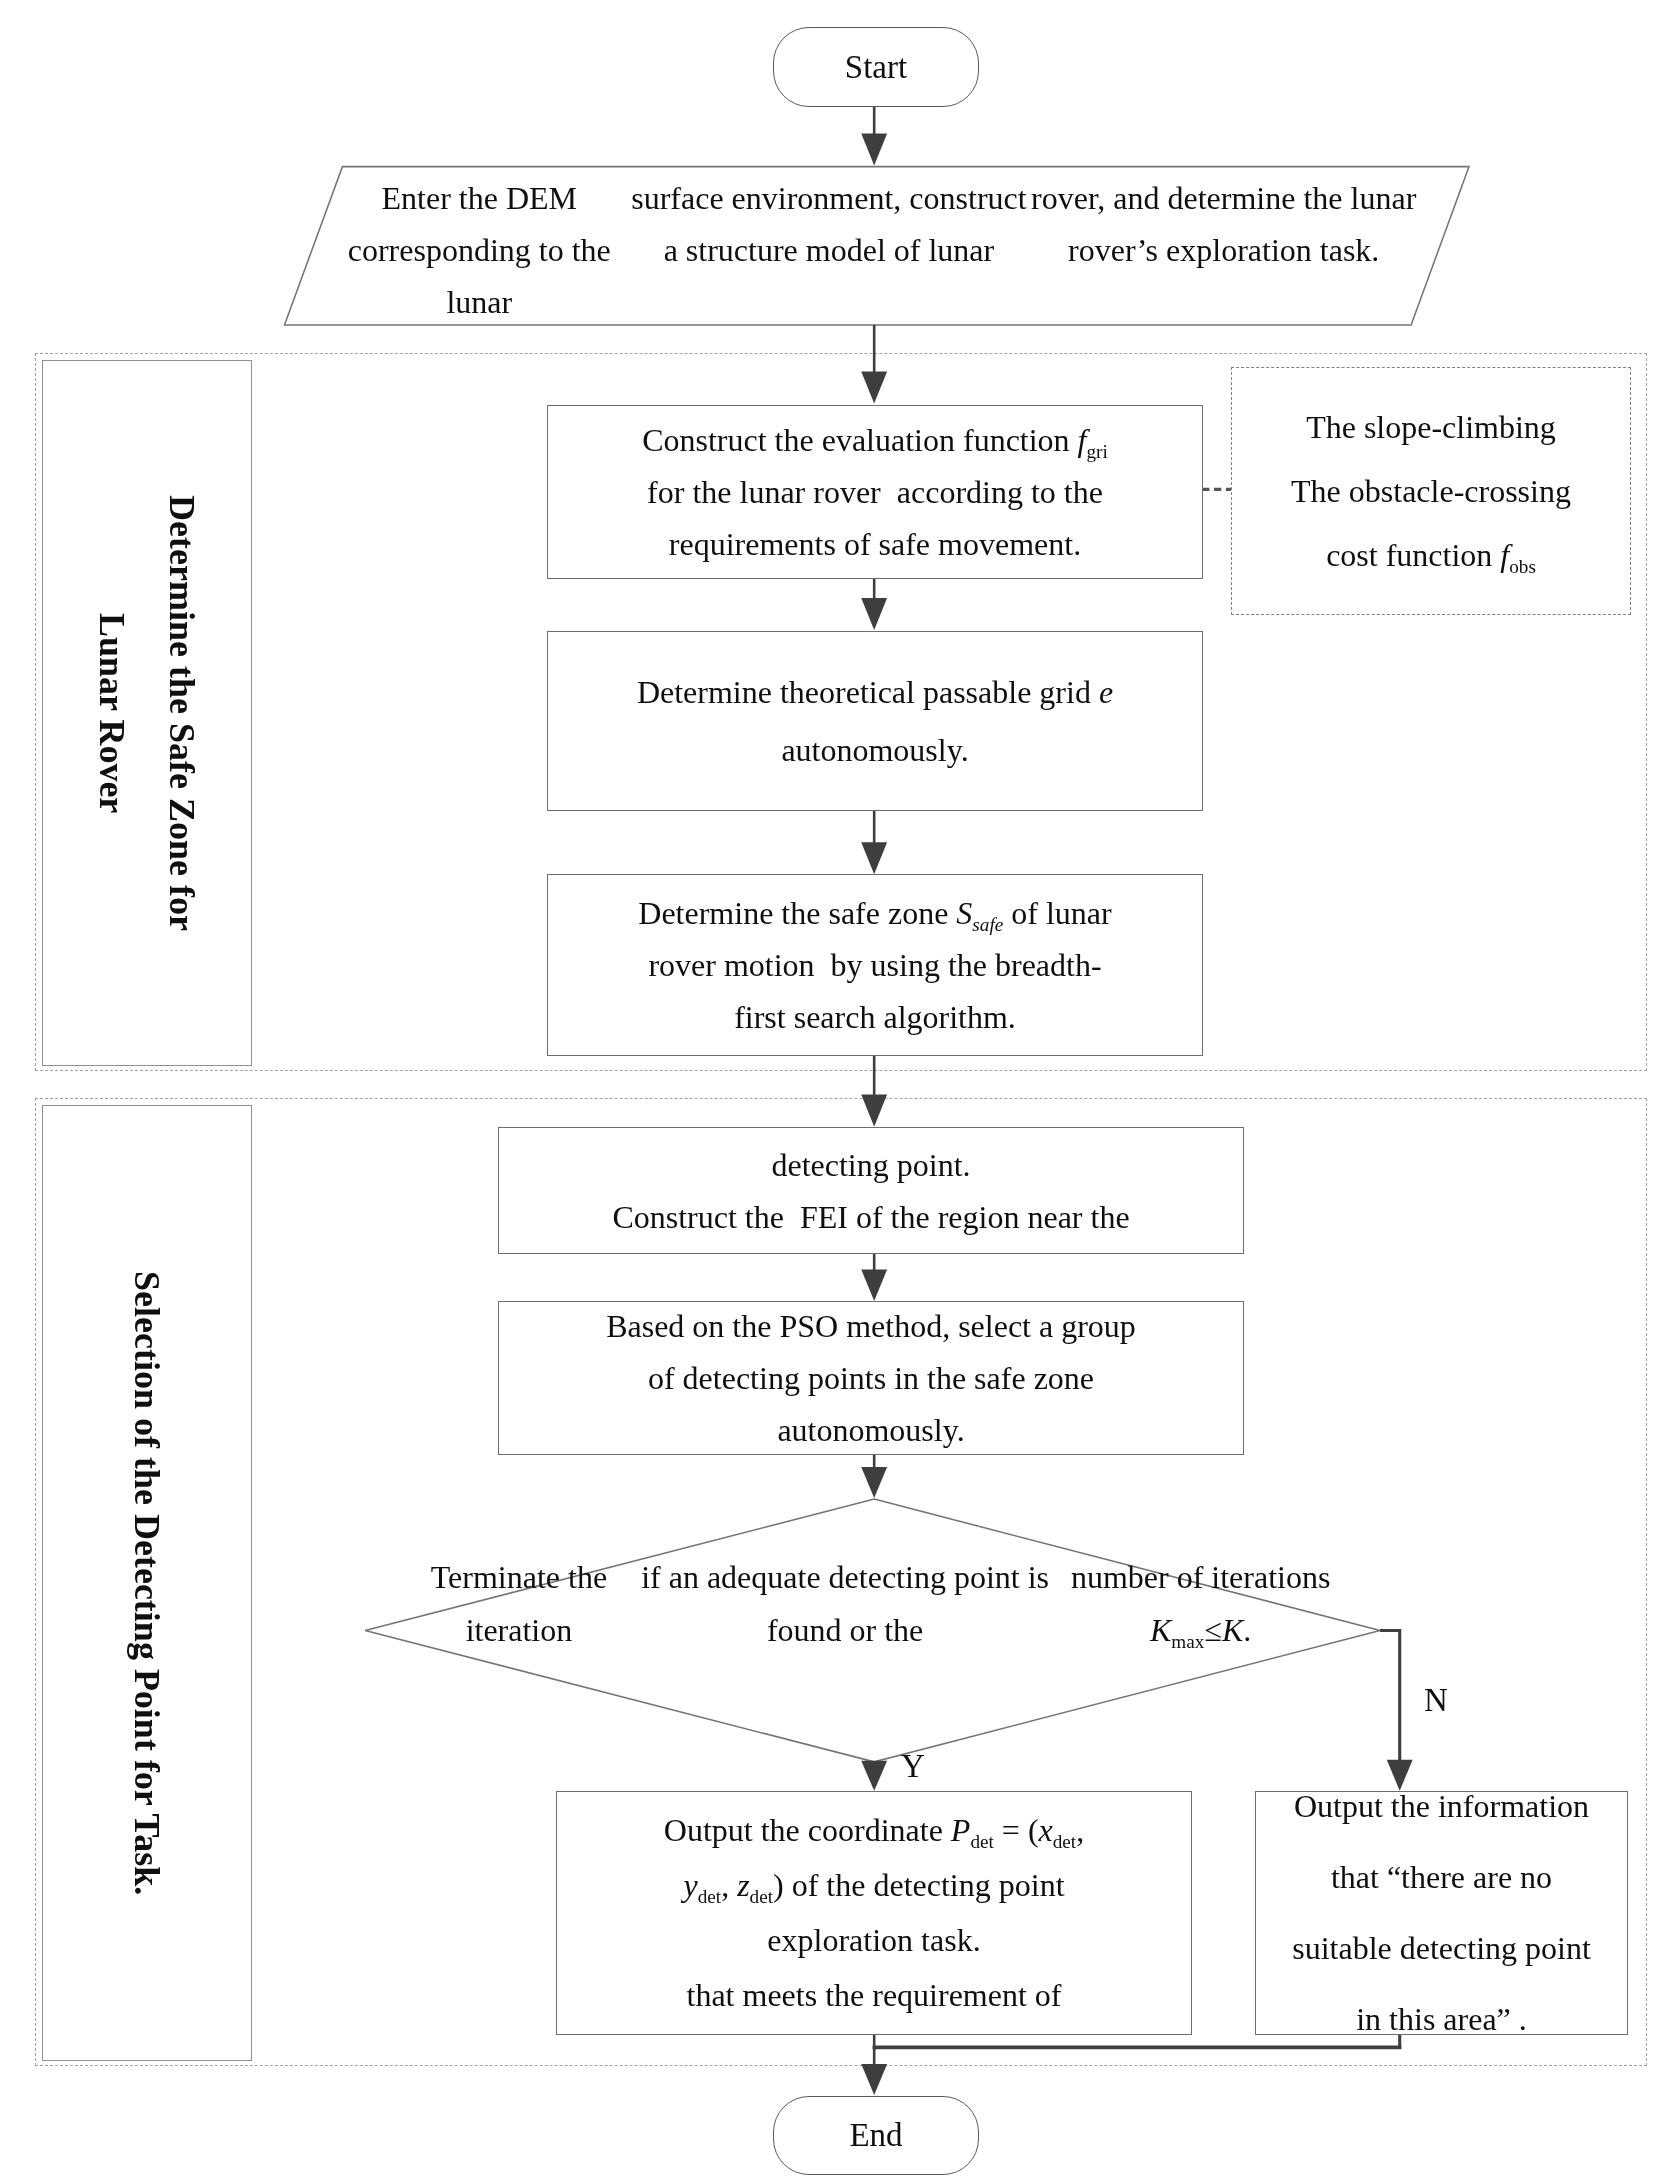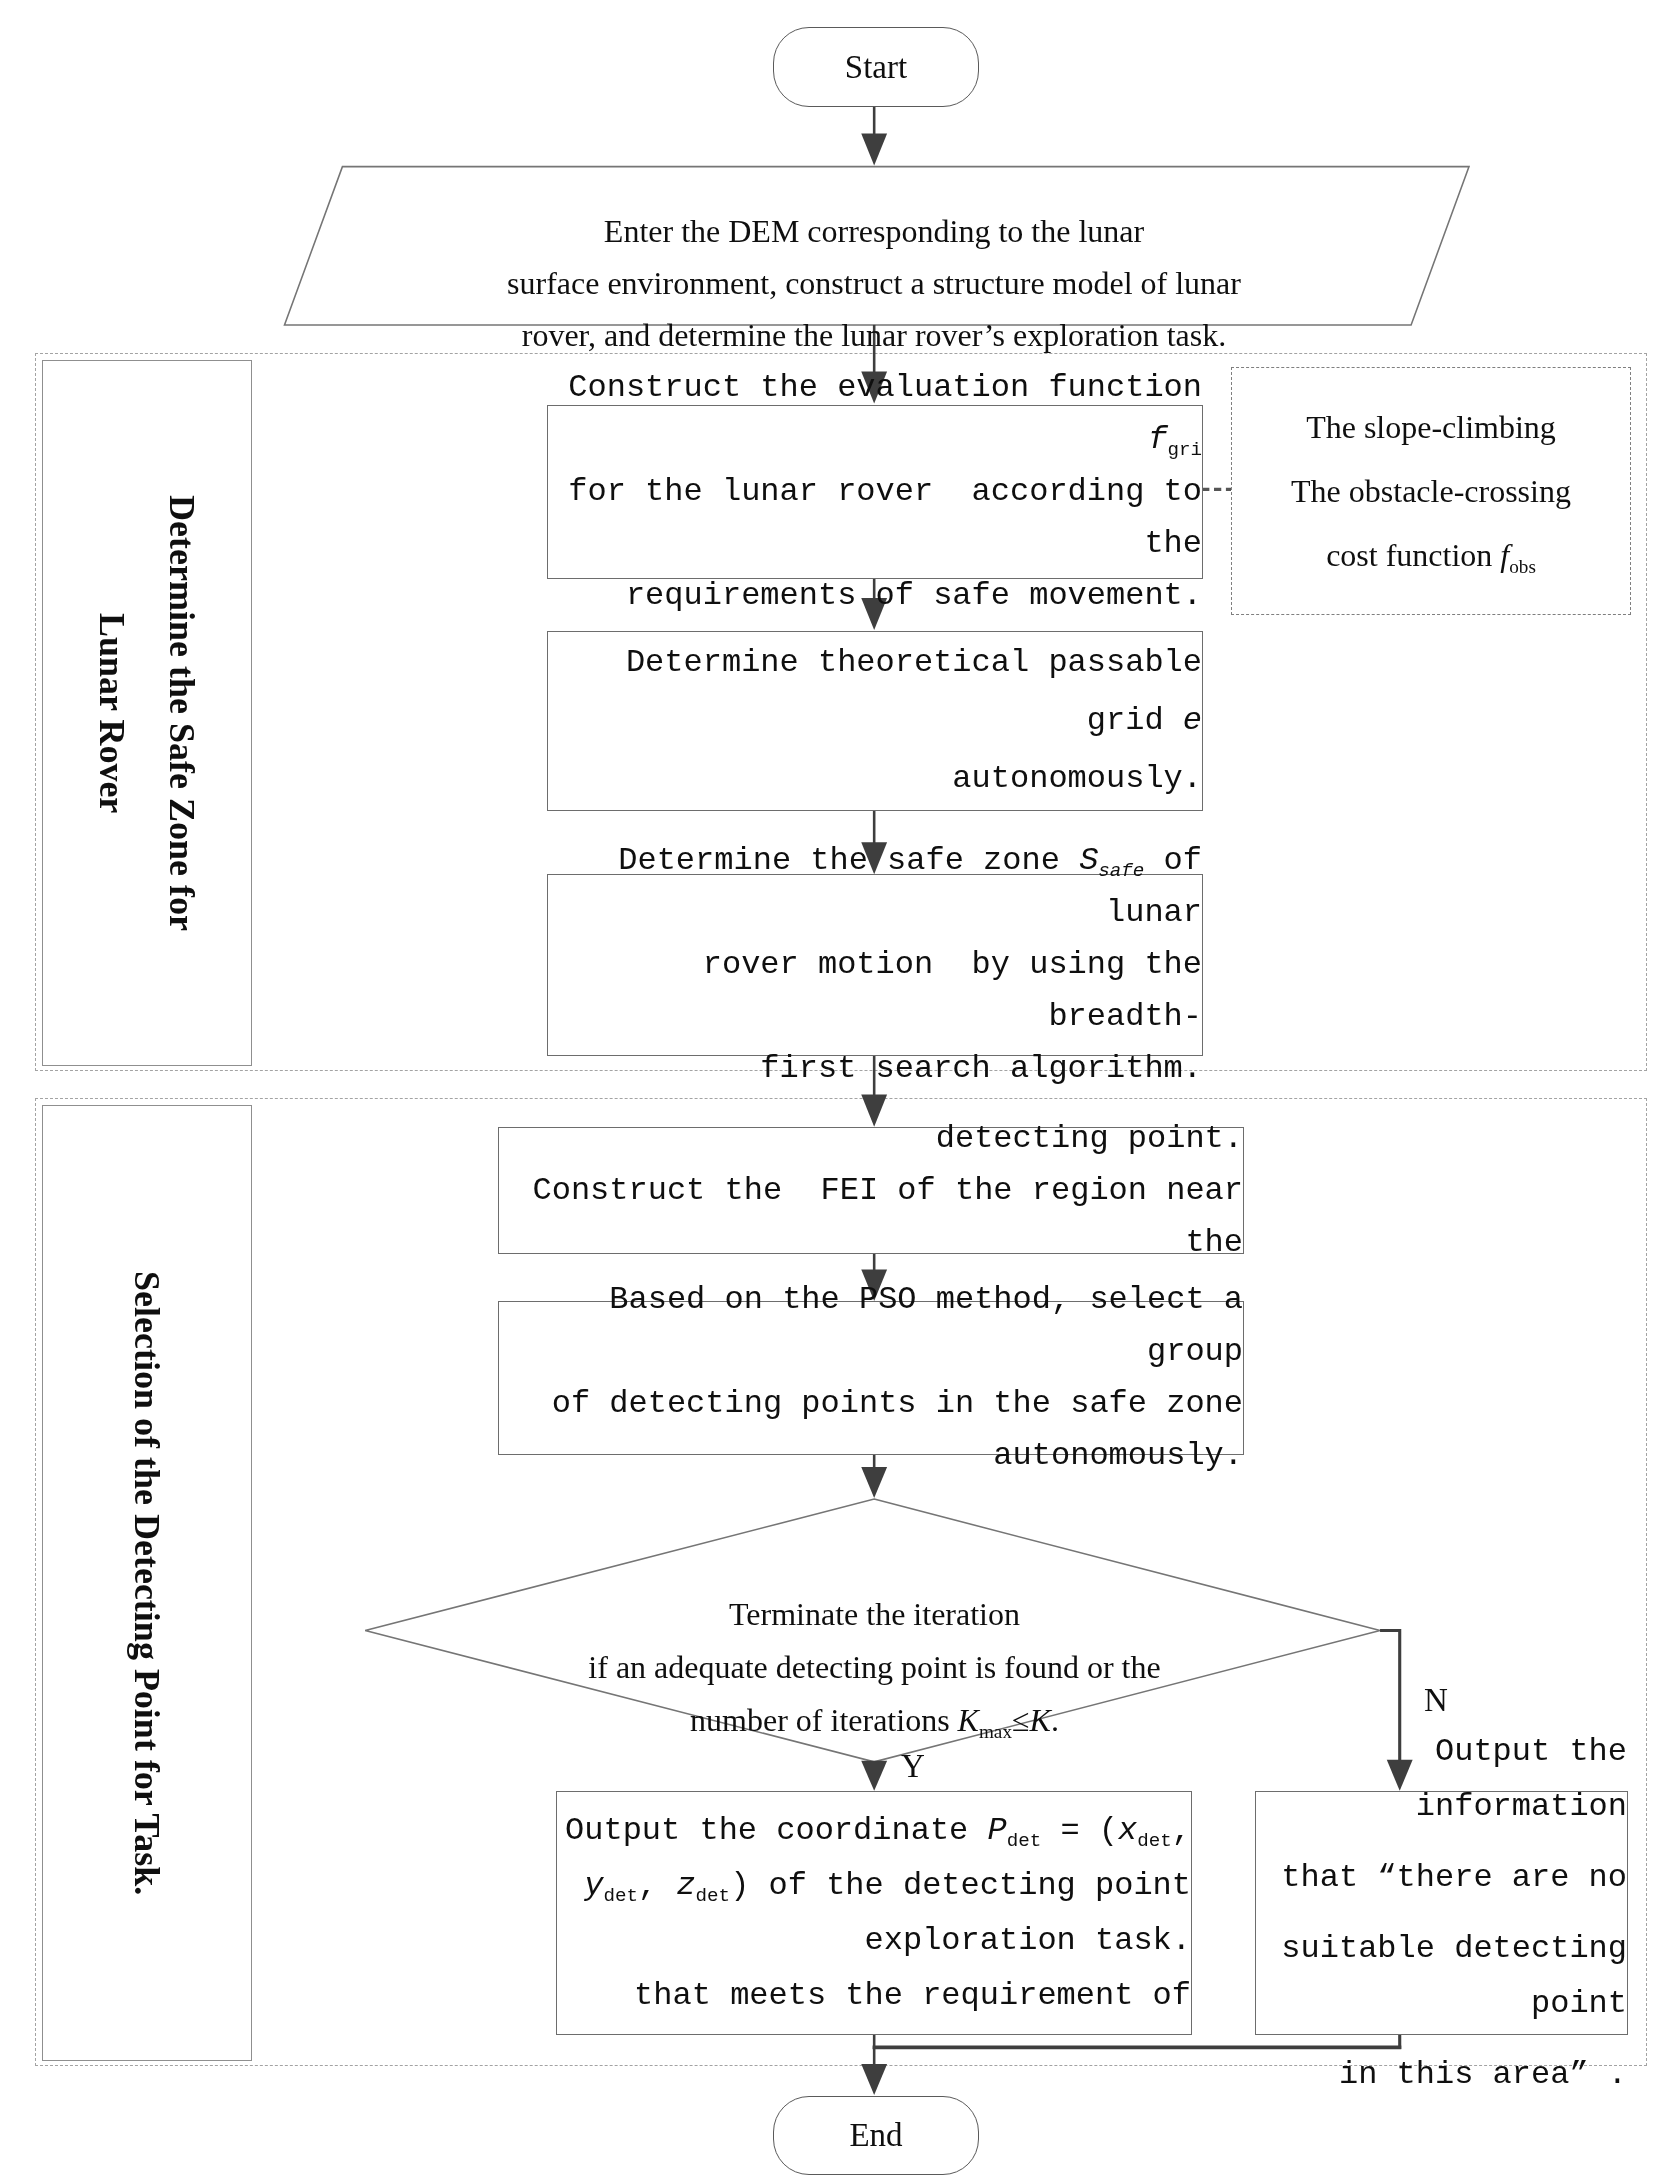--- a/index.html
+++ b/index.html
@@ -7,24 +7,24 @@
     position:relative;width:1678px;height:2183px;background:#ffffff;
     font-family:"Liberation Serif","DejaVu Serif",serif;color:#0f0f0f;overflow:hidden;
   }
   #shapes{position:absolute;left:0;top:0;z-index:2;}
   .sec{position:absolute;border:1.6px dashed #a3a3a3;z-index:1;background:transparent;}
   .lab{position:absolute;border:1px solid #8f8f8f;z-index:3;background:#ffffff;
        display:flex;justify-content:center;align-items:center;}
   .vtext{writing-mode:vertical-rl;text-orientation:mixed;font-weight:bold;
          font-size:36px;line-height:1.95;text-align:center;height:100%;}
   .box{position:absolute;border:1.6px solid #6d6d6d;background:#ffffff;z-index:3;
-       display:flex;flex-direction:column;justify-content:center;text-align:right;
-       font-size:32px;line-height:52px;font-family:Liberation Mono, monospace;}
-  .olay{position:absolute;z-index:3;display:flex;flex-direction:column;justify-content:center;
-        text-align:center;font-size:32px;line-height:52px;background:transparent;pointer-events:none;margin-top:36px;}
+       display:flex;flex-direction:column;justify-content:center;text-align:center;
+       font-size:32px;line-height:52px;}
+  .olay{position:absolute;z-index:3;display:flex;flex-direction:row;justify-content:center;
+        text-align:center;font-size:32px;line-height:52px;background:transparent;pointer-events:none;}
   .term{position:absolute;border:1.6px solid #5a5a5a;border-radius:36px;background:#ffffff;z-index:3;
         display:flex;justify-content:center;align-items:center;font-size:33px;}
   .dashedbox{position:absolute;border:1.6px dashed #7f7f7f;background:#ffffff;z-index:3;
         display:flex;flex-direction:column;justify-content:center;text-align:center;
         font-size:32px;line-height:52px;}
   .blabel{position:absolute;z-index:4;font-size:33px;}
   sub{font-size:0.6em;line-height:0;}
   i{font-style:italic;}
   .lh110{line-height:58px;}
   .lh106{line-height:55px;}

